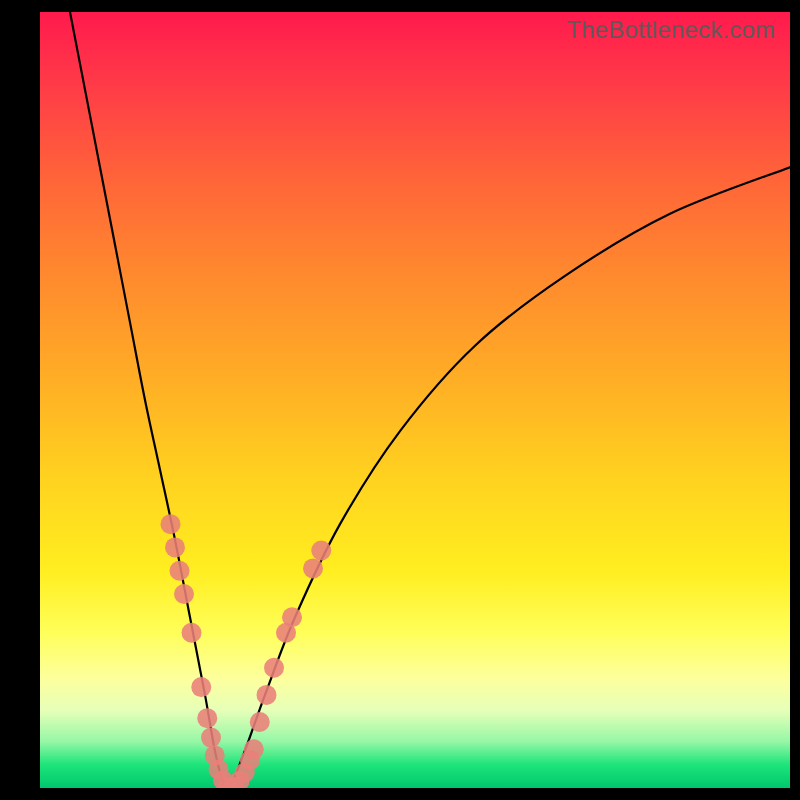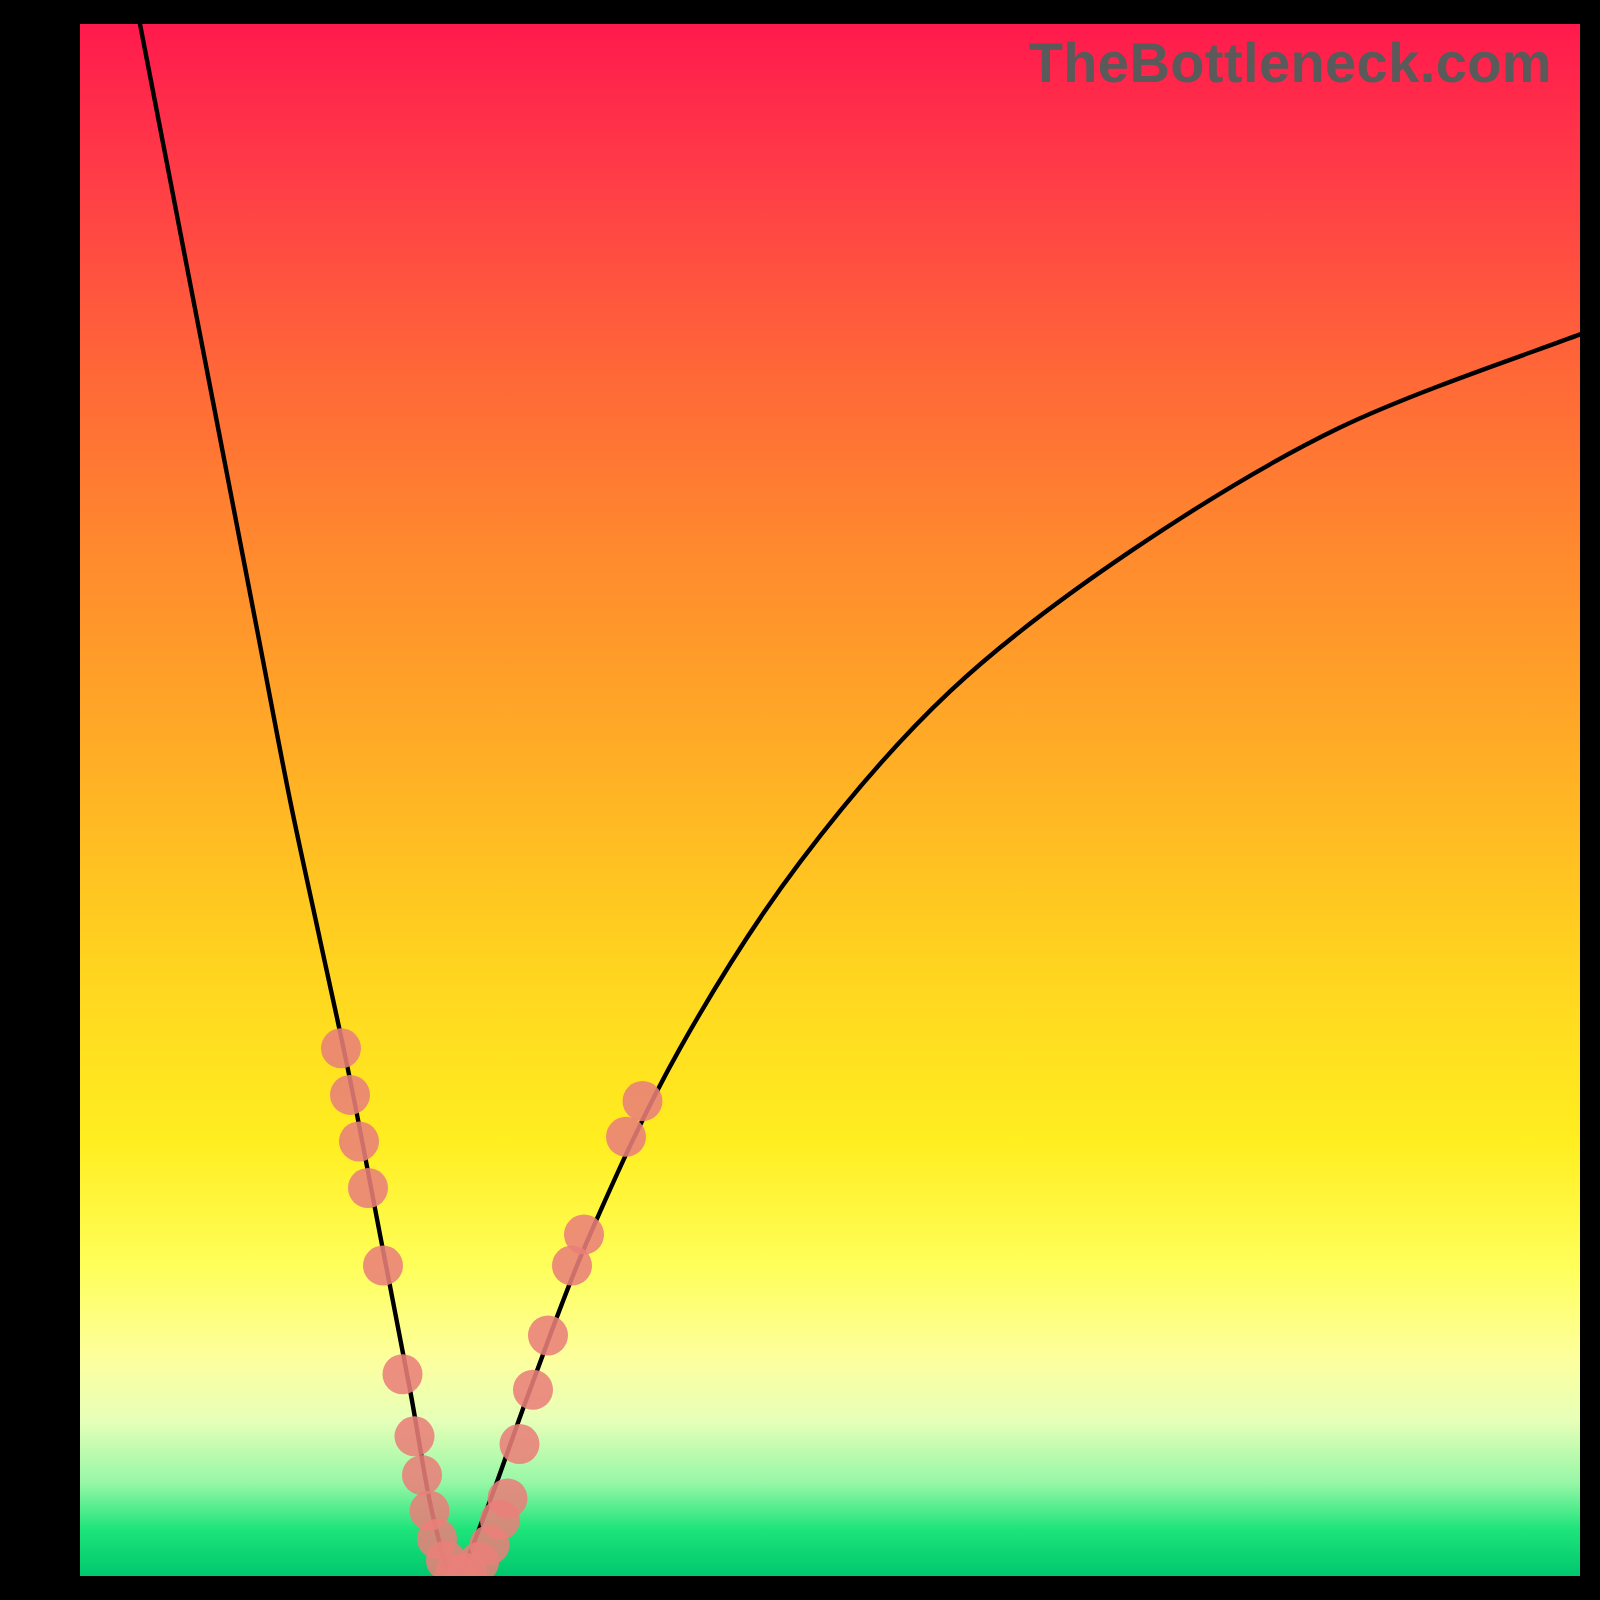--- a/index.html
+++ b/index.html
@@ -37,22 +37,22 @@
       #96f7a6 94%,
       #1de47a 97%,
       #00c76d 100%
     );
   }
   .watermark {
     position: absolute;
     top: 4px;
     right: 14px;
     color: #5a5a5a;
-    font-size: 28px;
-    font-weight: 700;
+    font-size: 24px;
+    font-weight: 400;
     letter-spacing: 0.2px;
     pointer-events: none;
   }
   svg.curve {
     position: absolute;
     left: 0; top: 0;
     width: 100%;
     height: 100%;
     pointer-events: none;
   }

